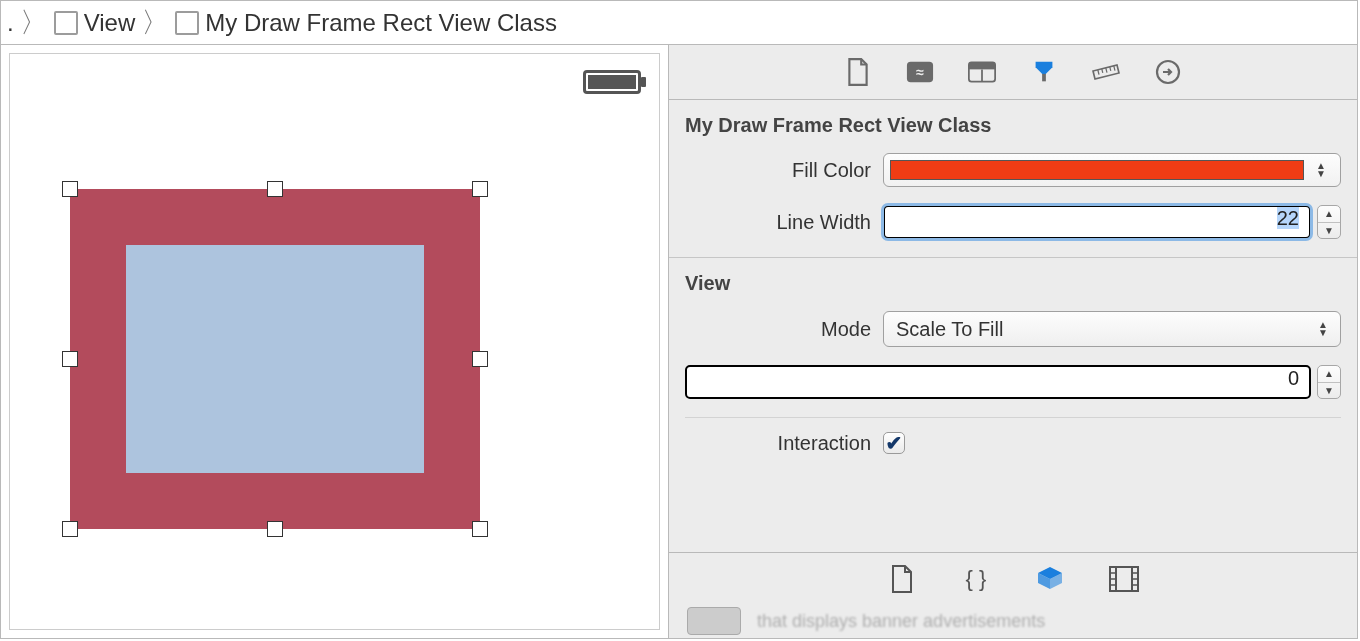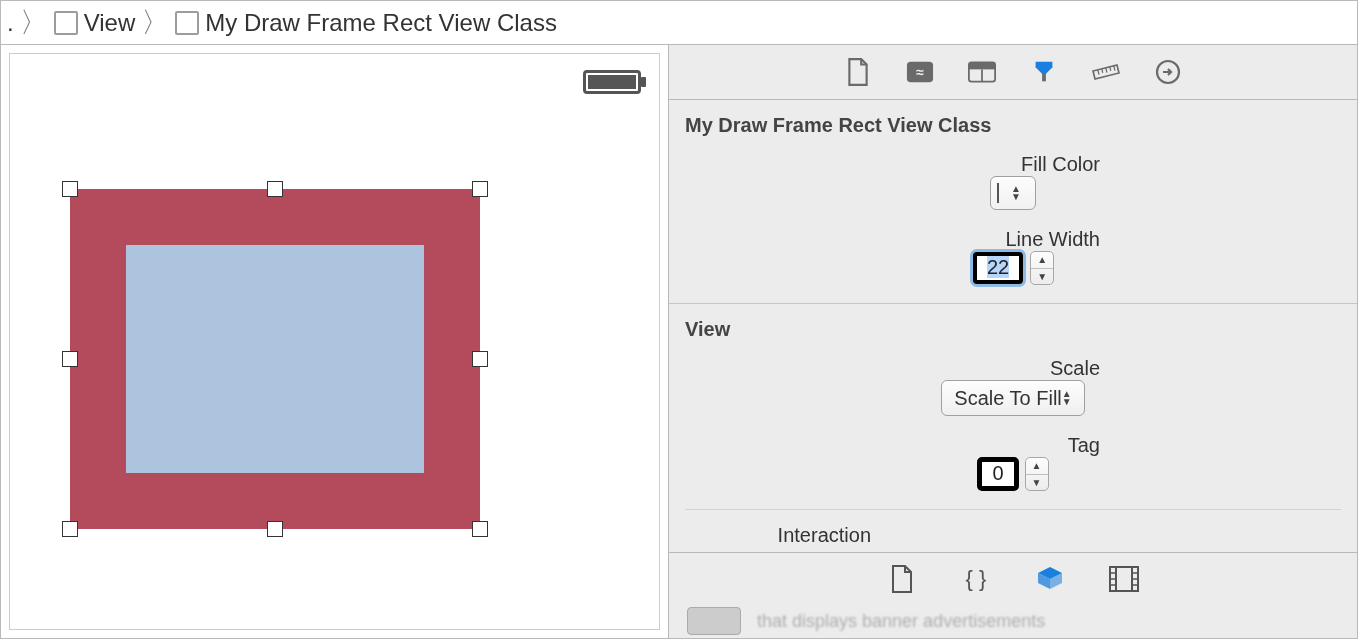--- a/index.html
+++ b/index.html
@@ -141,21 +141,20 @@
   .section-title {
     font-weight: bold;
     color: #444;
     font-size: 20px;
     margin-bottom: 16px;
   }
   .row {
     display: flex;
     align-items: center;
     margin-bottom: 18px;
-    flex-direction: column;
   }
   .row:last-child { margin-bottom: 0; justify-content: space-between; }
   .row-label {
     width: 198px;
     text-align: right;
     padding-right: 12px;
     font-size: 20px;
     color: #333;
   }
   .field-wrap {
@@ -189,21 +188,21 @@
     margin-left: 4px;
     color: #444;
   }
   .caret-up, .caret-down {
     font-size: 10px;
     line-height: 8px;
   }
   .text-input {
     flex: 1;
     height: 34px;
-    border: 5px solid #000000;
+    border: 2px solid #000000;
     border-radius: 5px;
     background: #fff;
     padding: 0 10px;
     text-align: right;
     font-size: 20px;
     color: #222;
   }
   .text-input.focused {
     outline: 3px solid #8cb9e6;
     outline-offset: -1px;
@@ -420,45 +419,44 @@
                 <div>▲</div>
                 <div>▼</div>
               </div>
             </div>
           </div>
         </div>
 
         <div class="section" style="border-bottom:none;">
           <div class="section-title">View</div>
           <div class="row">
-            <div class="row-label">Scale</div>
+            <div class="row-label">Mode</div>
             <div class="field-wrap">
               <div class="popup">
                 <span>Scale To Fill</span>
                 <span class="caret">
                     <span>▲</span>
                     <span>▼</span>
                   </span>
               </div>
             </div>
           </div>
           <div class="row">
-            <div class="row-label">Tag</div>
             <div class="field-wrap">
               <div class="text-input">0</div>
               <div class="stepper">
                 <div>▲</div>
                 <div>▼</div>
               </div>
             </div>
           </div>
 
           <div class="subsection-divider"></div>
 
-          <div class="row" style="align-items:flex-start;gap:16px;">
+          <div class="row" style="align-items:flex-start;">
             <div class="row-label">Interaction</div>
             <div class="field-wrap" style="flex-direction:column; align-items:flex-start;">
               <div class="checkbox-row">
                 <span class="chk">✔</span>
               </div>
             </div>
           </div>
         </div>
       </div>
 

